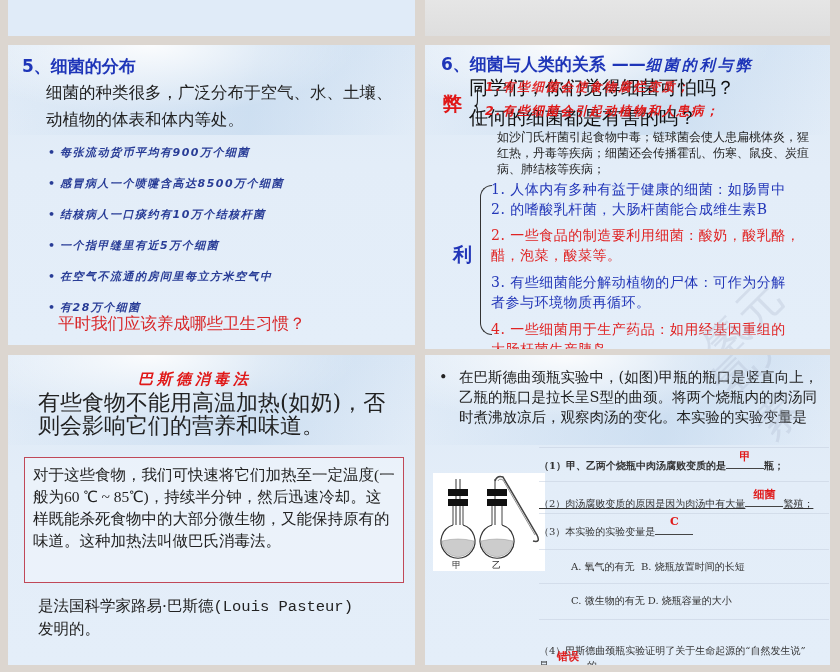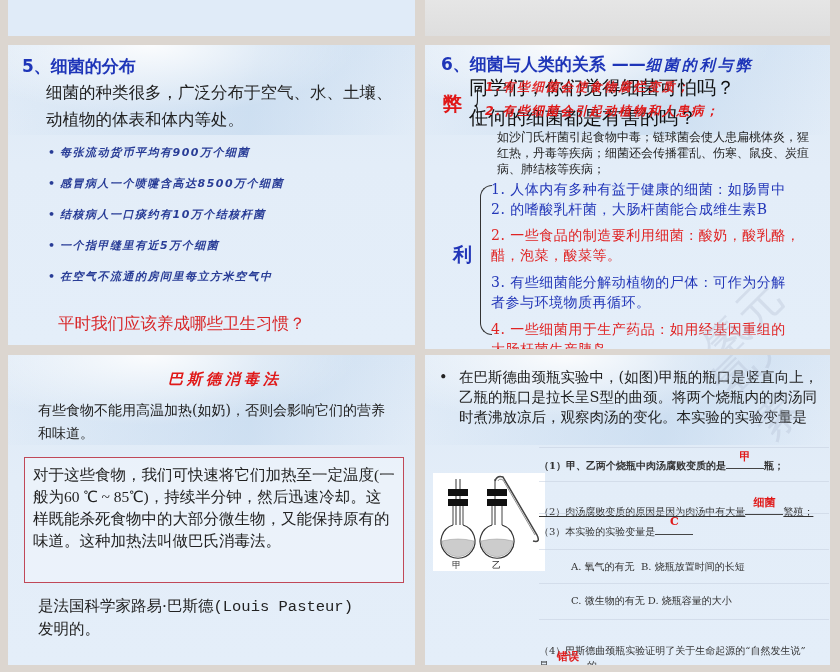--- a/index.html
+++ b/index.html
@@ -56,22 +56,22 @@
   .s6 .li-brace {
     left: 55px; top: 140px; width: 12px; height: 150px;
     border: 1.5px solid #333; border-right: none; border-radius: 12px 0 0 12px;
   }
   .s6 .benefits { left: 66px; top: 134px; }
   .s6 .benefit { position: absolute; left: 0; font-size: 14px; line-height: 20px; font-weight: normal; white-space: nowrap; letter-spacing: 0.5px; }
   .s6 .blue { color: #2236b8; }
   .s6 .red  { color: #e02424; }
 
   
-  .s7 .title { left: 130px; top: 15px; font-size: 15px; font-weight: bold; font-style: italic; color: #e01818; letter-spacing: 4px; margin-left: 30px; }
-  .s7 .intro { left: 30px; top: 44px; font-size: 14px; color: #222; line-height: 23px; white-space: normal; width: 360px; }
+  .s7 .title { left: 130px; top: 15px; font-size: 15px; font-weight: bold; font-style: italic; color: #e01818; letter-spacing: 4px; }
+  .s7 .intro { left: 30px; top: 36px; font-size: 22px; color: #222; line-height: 23px; white-space: normal; width: 360px; }
   .s7 .box {
     left: 16px; top: 102px; width: 380px; height: 126px;
     border: 1.5px solid #c04858; background: rgba(240,245,252,0.6);
     padding: 6px 8px; font-size: 15.5px; line-height: 22px; color: #222; white-space: normal; font-family: Liberation Serif, serif;
   }
   .s7 .credit { left: 30px; top: 240px; font-size: 15.5px; color: #222; line-height: 22px; white-space: normal; width: 370px; }
 
   
   .s8 .para { left: 14px; top: 12px; font-size: 14.5px; line-height: 20px; color: #222; white-space: normal; width: 380px; }
   .s8 .para .bullet { position: absolute; left: 0; top: 0; }
@@ -93,20 +93,21 @@
 <div class="slide s5">
   <div class="shine"></div>
   <div class="abs title">5、细菌的分布</div>
   <div class="abs intro serif">细菌的种类很多，广泛分布于空气、水、土壤、动植物的体表和体内等处。</div>
   <ul class="abs facts">
     <li><span class="dot">•</span><span>每张流动货币平均有900万个细菌</span></li>
     <li><span class="dot">•</span><span>感冒病人一个喷嚏含高达8500万个细菌</span></li>
     <li><span class="dot">•</span><span>结核病人一口痰约有10万个结核杆菌</span></li>
     <li><span class="dot">•</span><span>一个指甲缝里有近5万个细菌</span></li>
     <li><span class="dot">•</span><span>在空气不流通的房间里每立方米空气中</span></li>
+    <li><span class="dot">•</span><span>有28万个细菌</span></li>
   </ul>
   <div class="abs question">平时我们应该养成哪些卫生习惯？</div>
 </div>
 
 <div class="slide s6">
   <div class="shine"></div>
   <div class="abs title">
     <span>6、细菌与人类的关系 ——</span><span class="sub">细菌的利与弊</span>
   </div>
   <div class="abs q1 serif">同学们，你们觉得细菌可怕吗？</div>
@@ -172,21 +173,21 @@
       <path d="M65 8 Q66 5 70 7 L102 62" fill="none" stroke="#777" stroke-width="0.8"></path>
       <text x="19" y="95" font-size="9" fill="#333">甲</text>
       <text x="59" y="95" font-size="9" fill="#333">乙</text>
     </svg>
   </div>
 
   <div class="abs qa serif">
     <div class="qa-row" style="top:0px; height:34px; padding-top:10px; font-weight:bold;">
       <span>（1）甲、乙两个烧瓶中肉汤腐败变质的是</span><span class="blank"><span class="ans">甲</span></span><span>瓶；</span>
     </div>
-    <div class="qa-row" style="top:34px; height:32px; padding-top:22px;text-decoration:underline;">
+    <div class="qa-row" style="top:34px; height:32px; padding-top:14px;text-decoration:underline;">
       <span>（2）肉汤腐败变质的原因是因为肉汤中有大量</span><span class="blank"><span class="ans">细菌</span></span><span>繁殖；</span>
     </div>
     <div class="qa-row" style="top:66px; height:36px; padding-top:10px;">
       <span>（3）本实验的实验变量是</span><span class="blank"><span class="ans">C</span></span>
     </div>
     <div class="qa-row" style="top:102px; height:34px; padding-top:10px; padding-left:32px;">
       <span>A. 氧气的有无</span>&nbsp;&nbsp;<span>B. 烧瓶放置时间的长短</span>
     </div>
     <div class="qa-row" style="top:136px; height:36px; padding-top:10px; padding-left:32px;">
       <span>C. 微生物的有无</span>&nbsp;<span>D. 烧瓶容量的大小</span>

